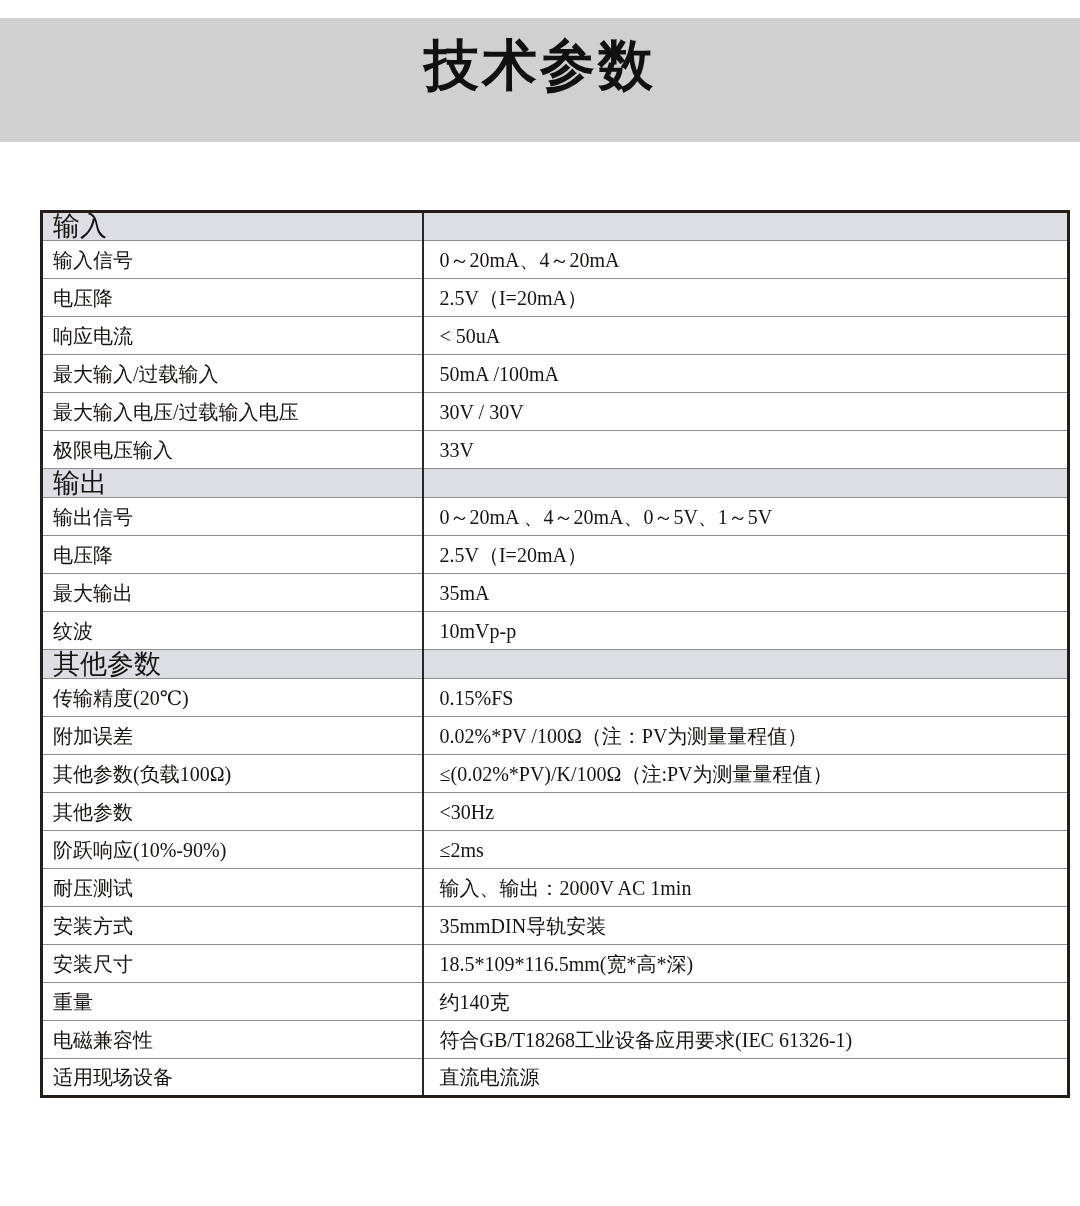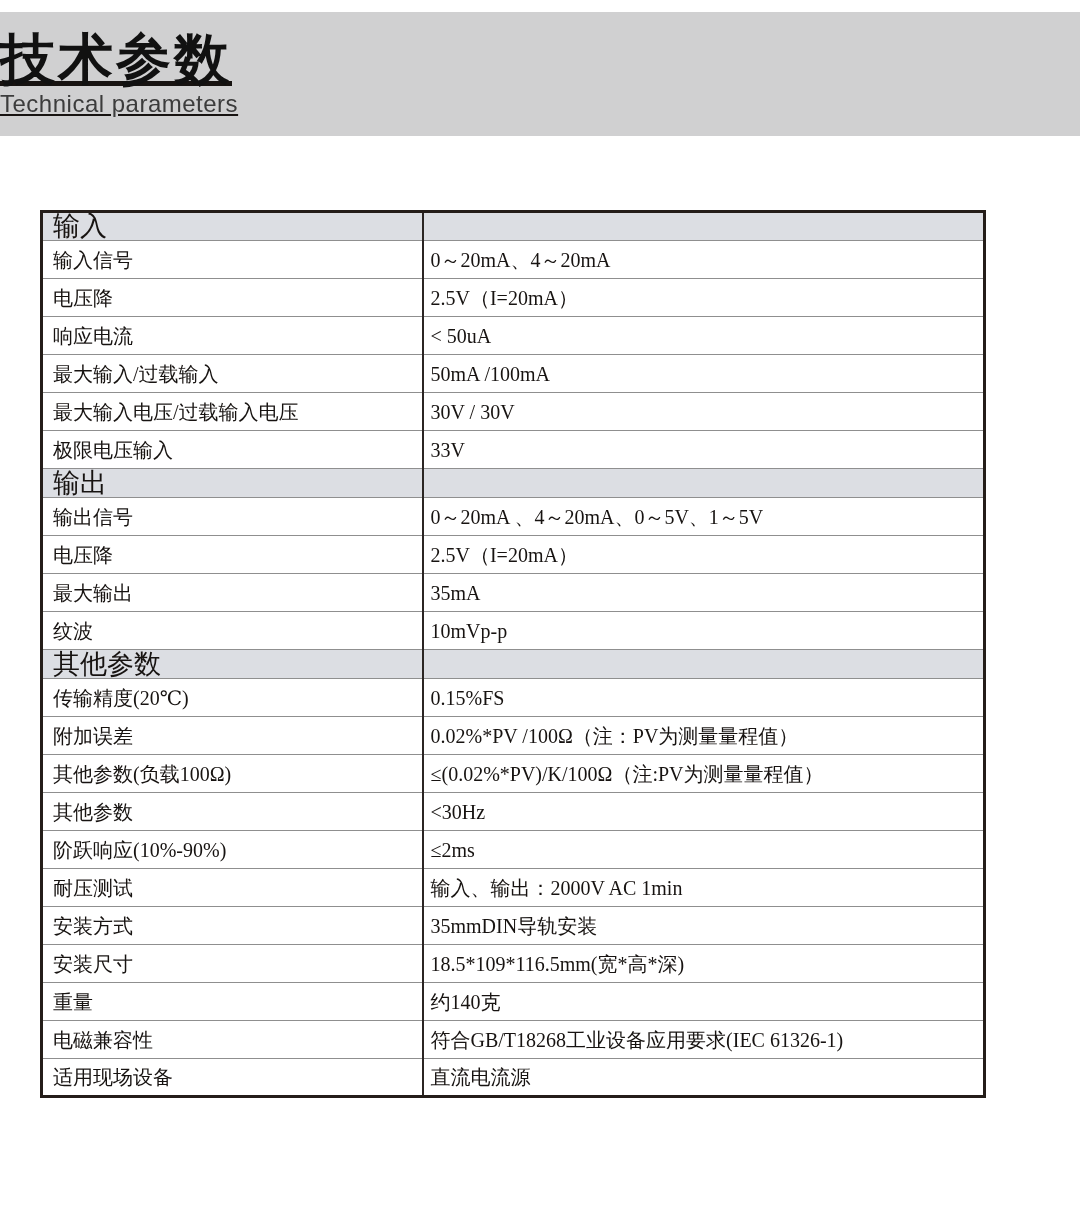--- a/index.html
+++ b/index.html
@@ -14,47 +14,46 @@
   html, body {
     width: 1080px; height: 1206px;
     background: #ffffff;
     font-family: "Liberation Serif", "DejaVu Serif", serif;
     color: var(--text-color);
     overflow: hidden;
     position: relative;
   }
   .title-band {
     position: absolute;
-    top: 12px; left: 0;
+    top: 18px; left: 0;
     width: 1080px; height: 124px;
     background: var(--band-bg);
-    text-align: left;
+    text-align: center;
     padding-top: 20px;
-    text-decoration: underline;
   }
   .page-title {
     font-family: "Liberation Sans", "DejaVu Sans", sans-serif;
     font-size: 55px;
     font-weight: 700;
     letter-spacing: 3px;
     line-height: 1.0;
     color: #111111;
   }
   .page-subtitle {
     font-family: "Liberation Sans", "DejaVu Sans", sans-serif;
     font-size: 24px;
     font-weight: 400;
     letter-spacing: 0.5px;
     color: var(--subtitle-color);
     margin-top: 3px;
   }
   .spec-table {
     position: absolute;
     left: 40px; top: 210px;
-    width: 946px;
+    width: 1030px;
     border-collapse: collapse;
     table-layout: fixed;
   }
   .spec-table, .spec-table tr, .spec-table td {
     border: 1px solid var(--grid-color);
   }
   .spec-table { border: 3px solid var(--border-color); }
   .spec-table td {
     font-size: 20px;
     line-height: 1.0;
@@ -62,34 +61,33 @@
     vertical-align: middle;
     white-space: nowrap;
     overflow: hidden;
   }
   .spec-table td.label {
     width: 381px;
     padding-left: 10px;
     border-right: 2px solid #2b2523;
   }
   .spec-table td.value {
-    padding-left: 7px;
+    padding-left: 16px;
   }
   .spec-table tr.section td {
     background: var(--section-bg);
     height: 29px;
     font-size: 27px;
   }
 </style>
 </head>
 <body>
 
 <div class="title-band">
   <div class="page-title">技术参数</div>
-  <div class="page-subtitle">Technical parameters</div>
 </div>
 
 <table class="spec-table">
   <tbody>
       <tr class="section">
     <td class="label">输入</td>
     <td class="value"></td>
   </tr>
       <tr>
     <td class="label">输入信号</td>

